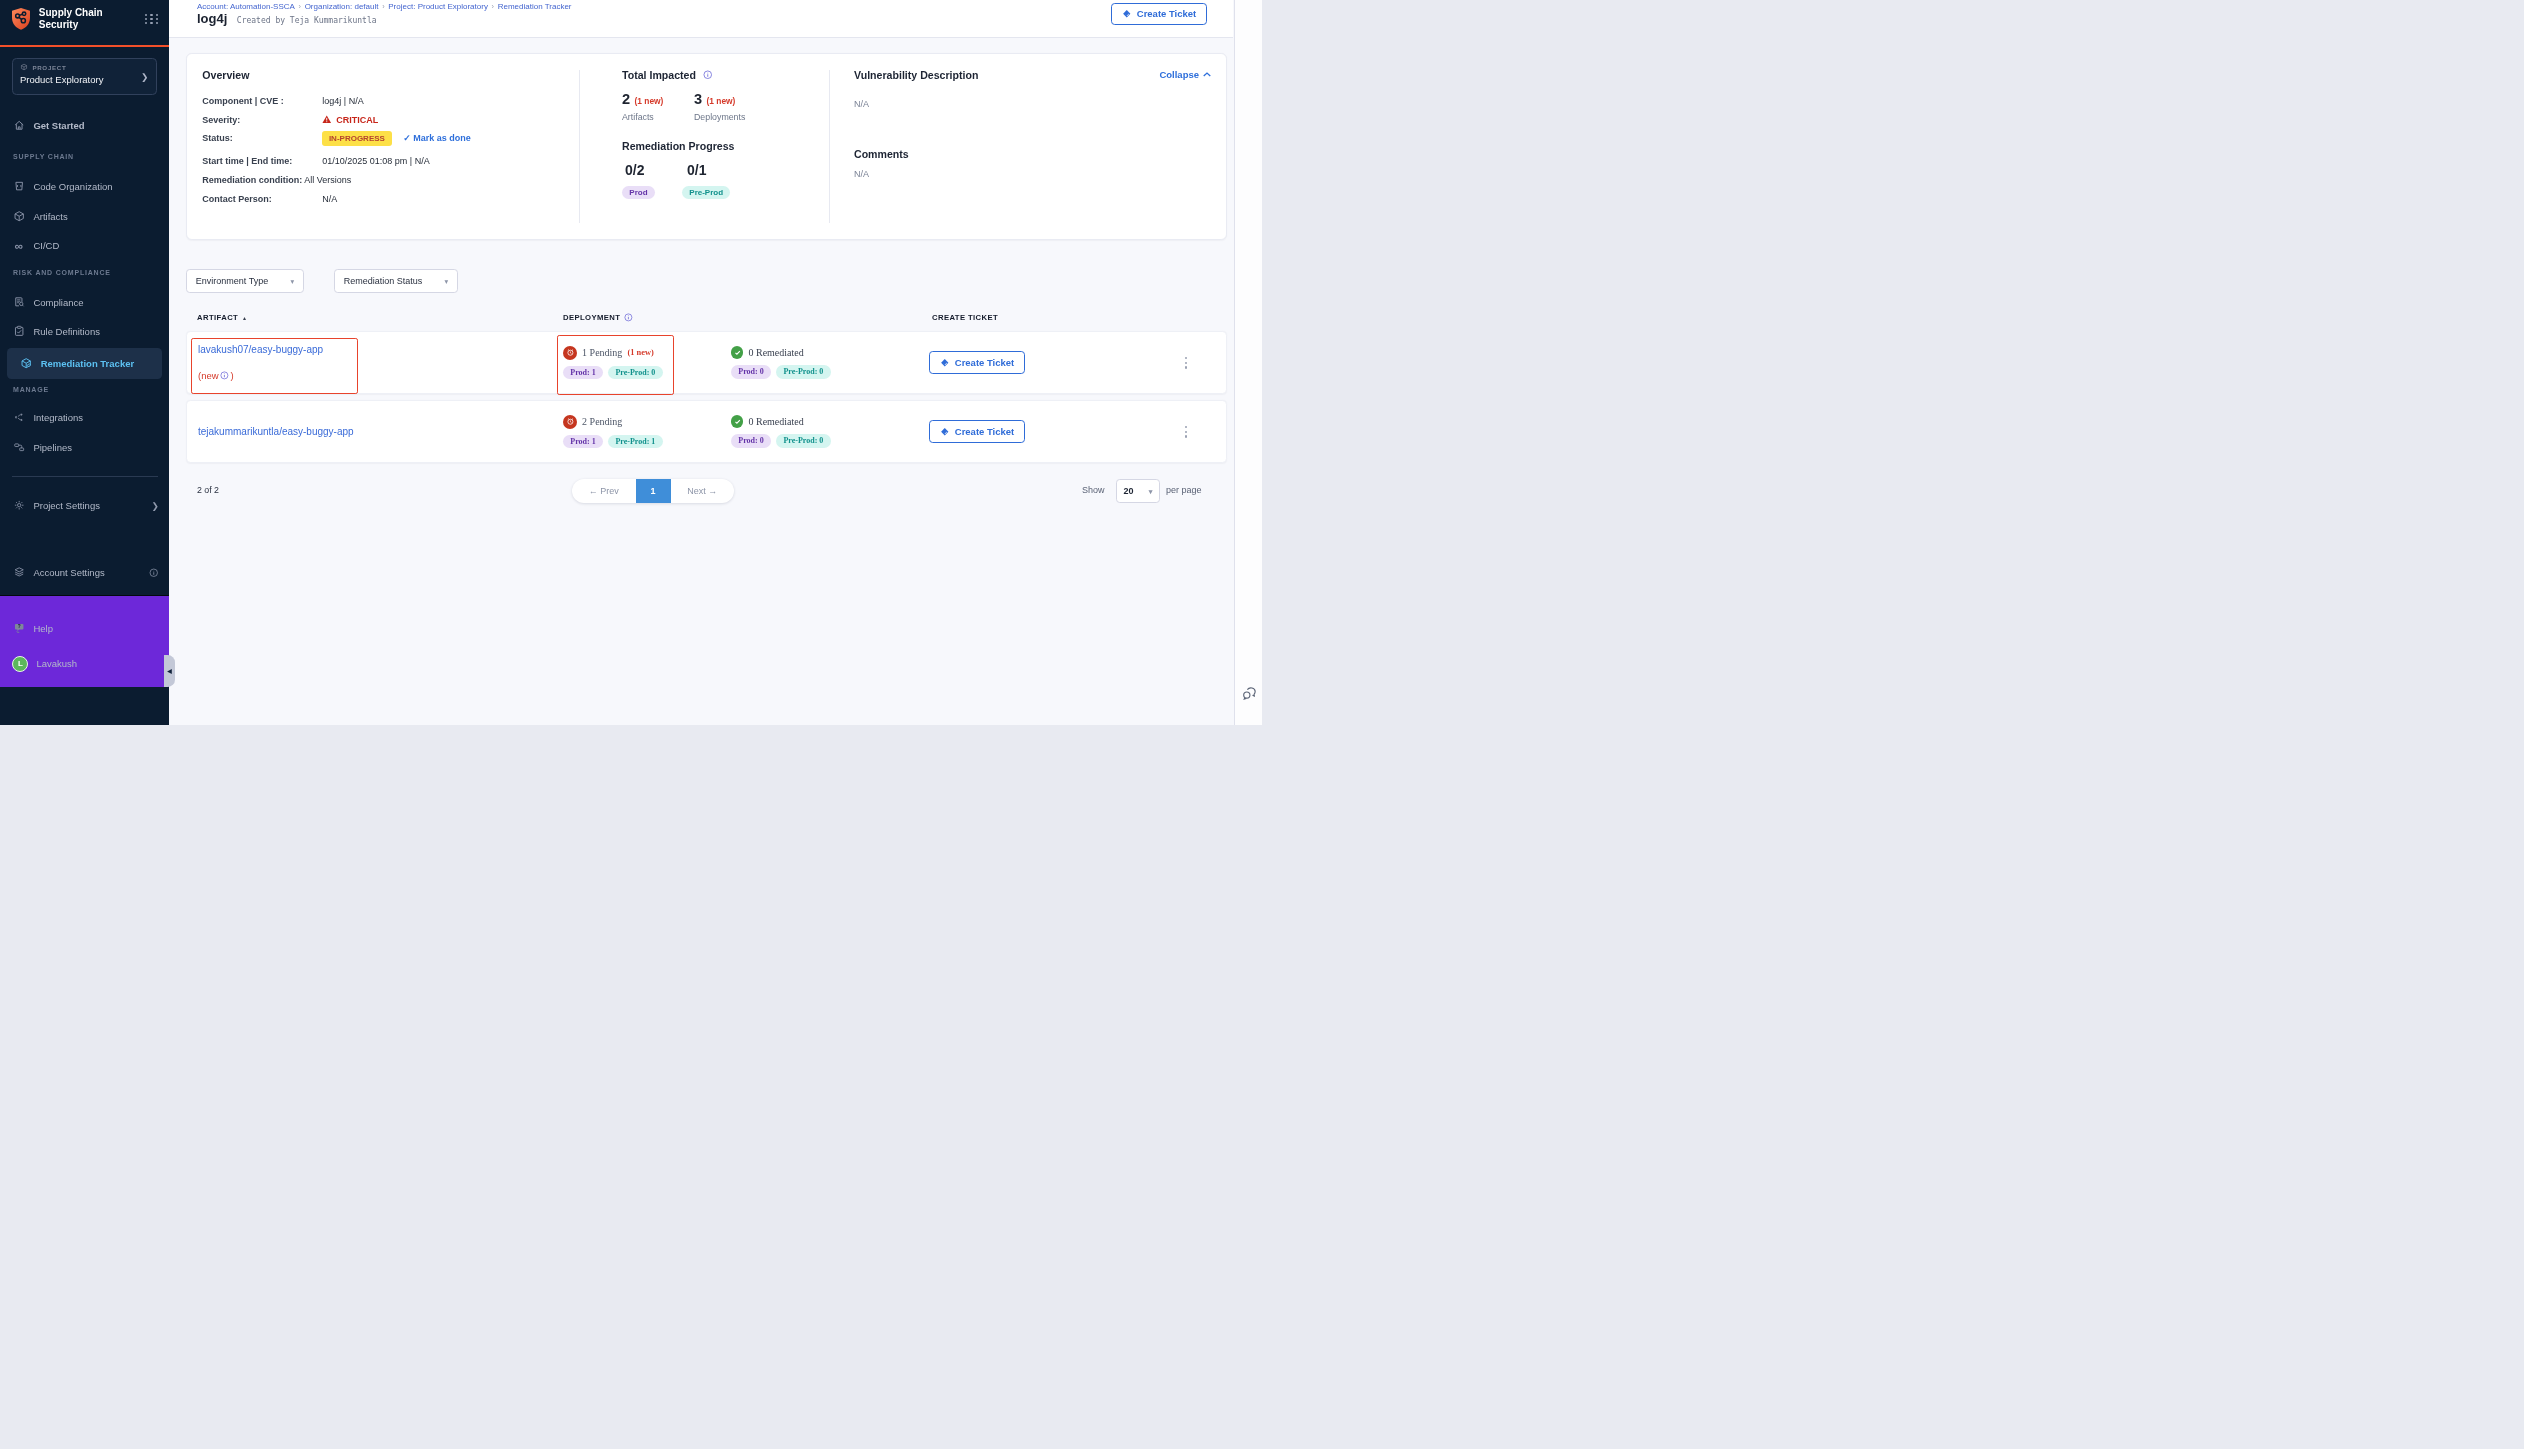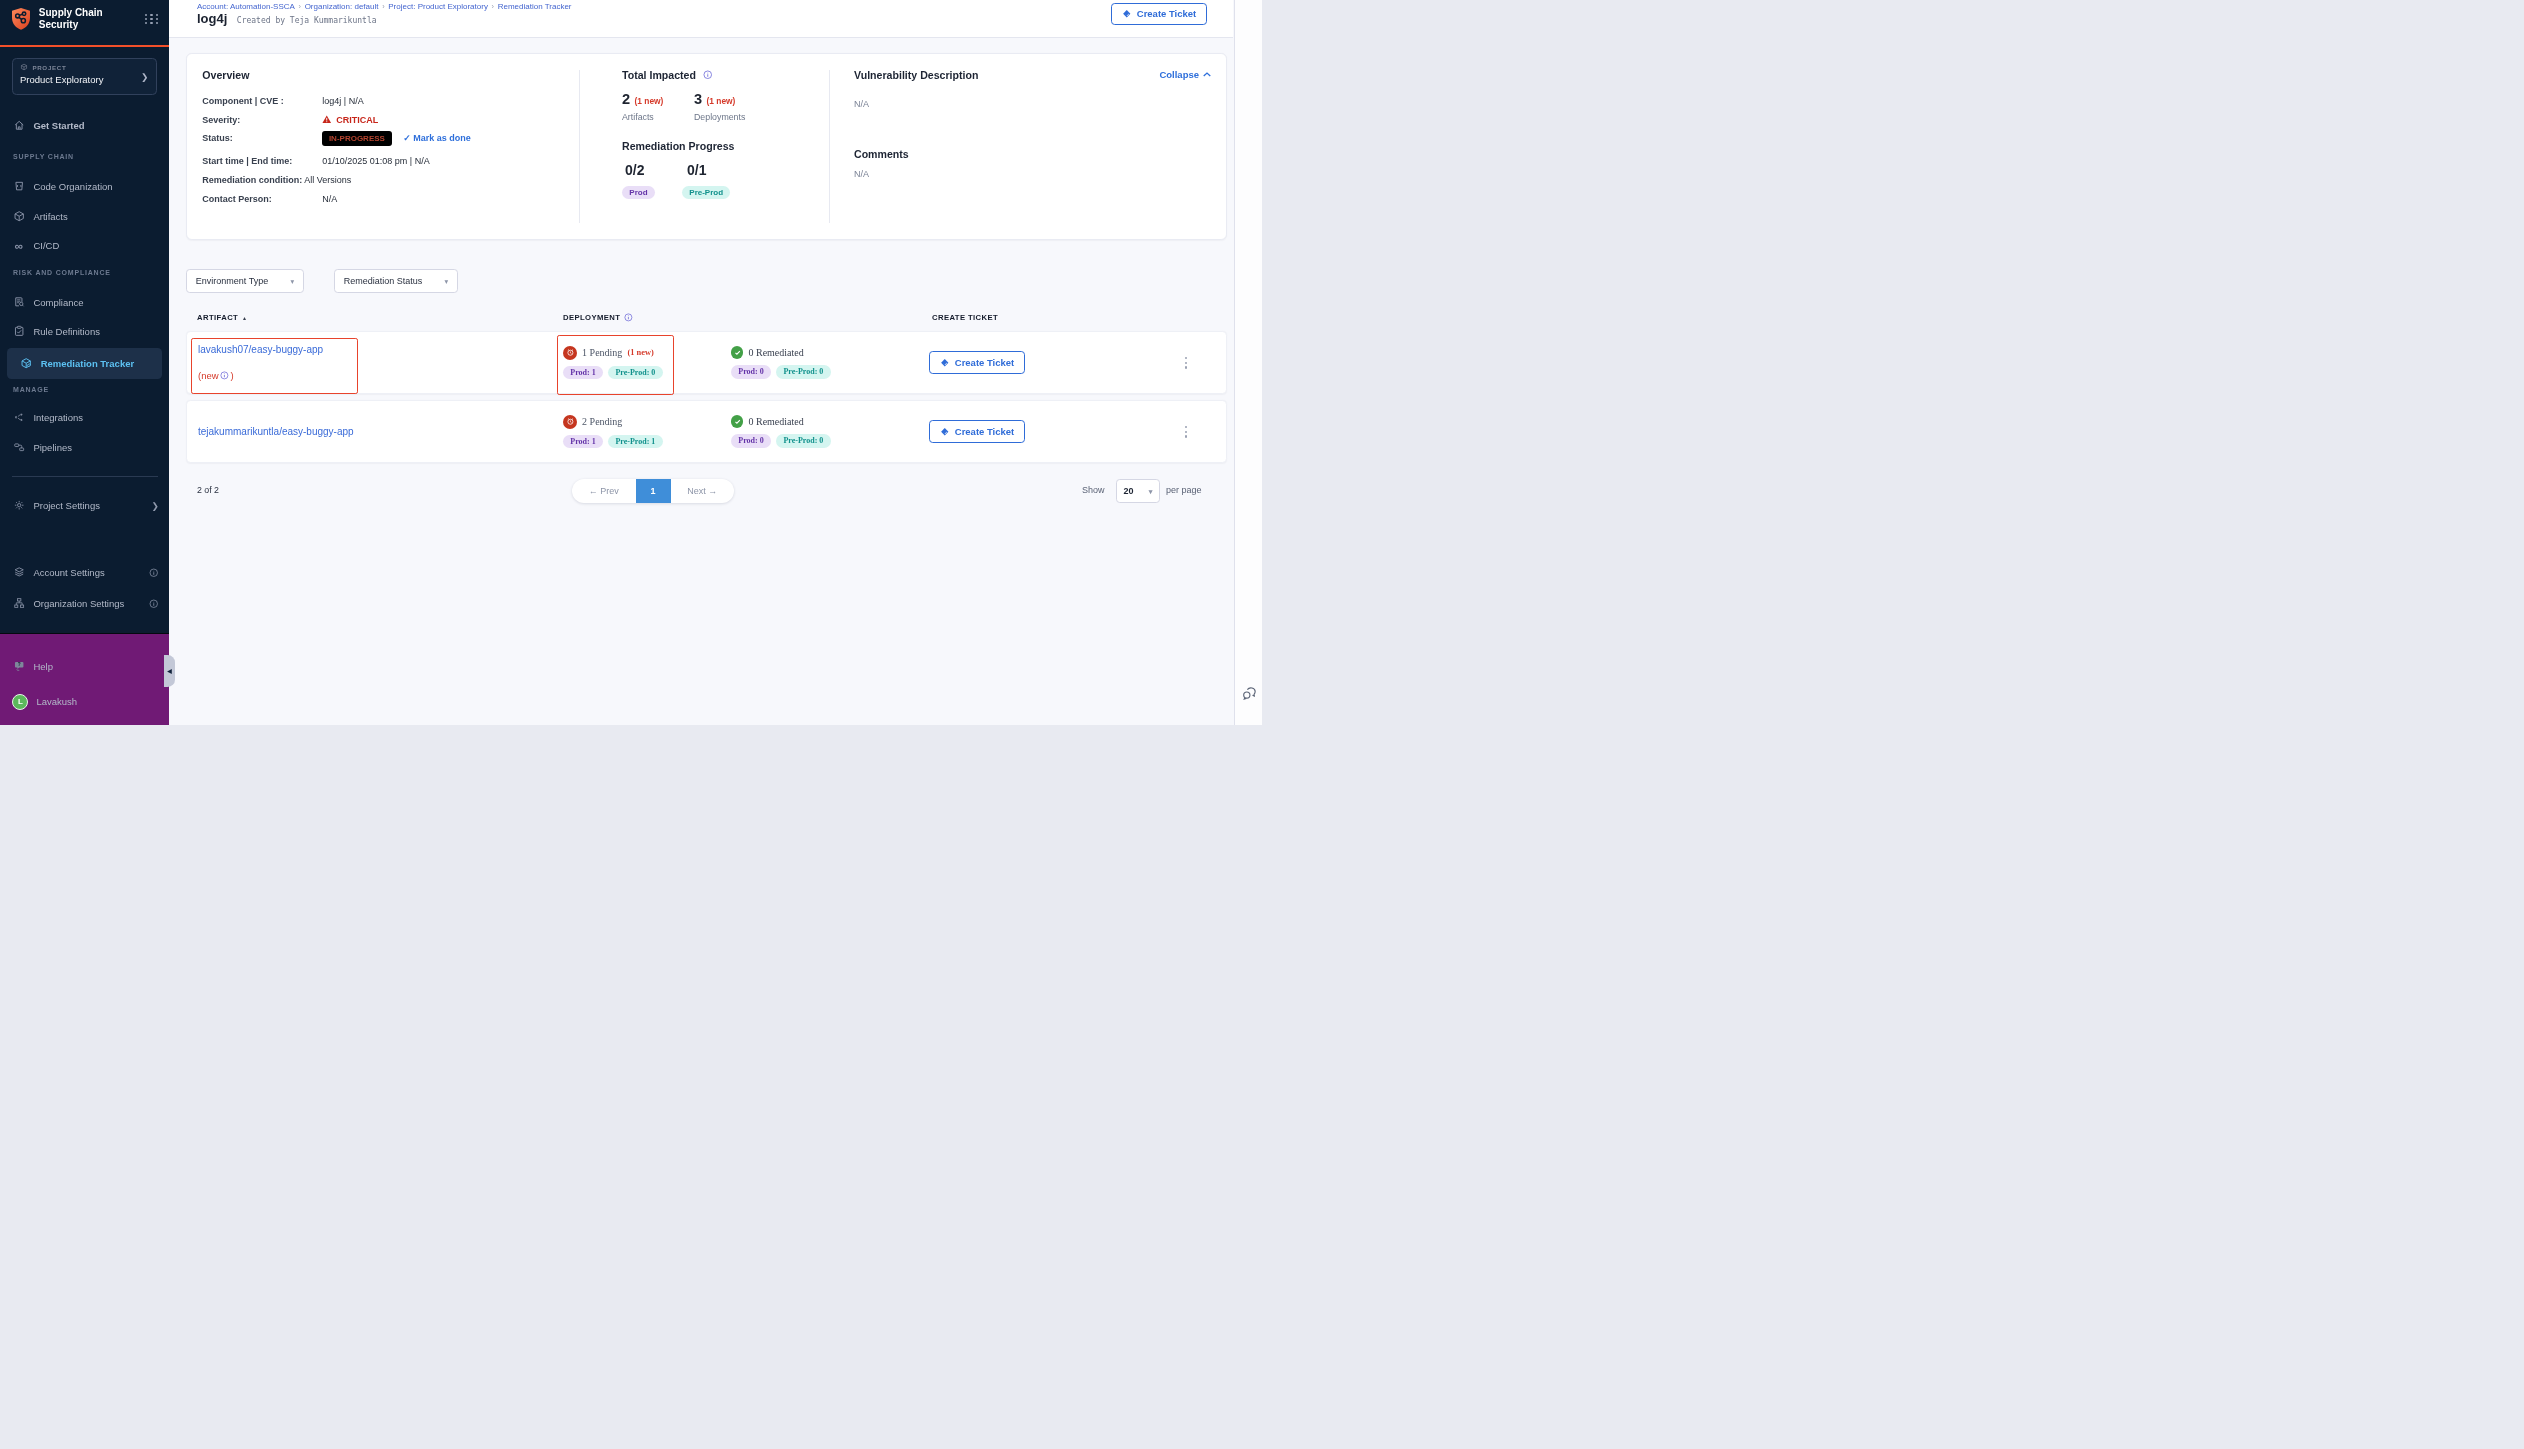--- a/index.html
+++ b/index.html
@@ -19,21 +19,21 @@
   .proj-label span{color:#7d8698;font-size:6.2px;font-weight:700;letter-spacing:0.7px;}
   .proj-name{color:#f2f4f8;font-size:9.5px;margin-top:2.2px;}
   .proj-chev{position:absolute;right:7.3px;top:13px;color:#aeb6c8;font-size:8.8px;}
   .navitem{position:absolute;left:0;width:169px;height:29px;display:flex;align-items:center;gap:8px;
      padding-left:12.4px;box-sizing:border-box;color:#b3bac9;font-size:9.5px;cursor:pointer;}
   .navitem .nicon{flex:none;display:flex;align-items:center;justify-content:center;width:13px;height:13px;}
   .navsec{position:absolute;left:13px;color:#6d7a90;font-size:7px;font-weight:700;letter-spacing:0.8px;}
   .nav-active{background:#1d3049;border-radius:4.4px;left:7.3px;width:155px;color:#5cc1f2;font-weight:600;}
   .sb-divider{position:absolute;left:11.7px;width:146px;height:0.7px;background:#2a3a52;}
   .sb-right{margin-left:auto;margin-right:10.2px;color:#9099ac;font-size:8.8px;display:flex;align-items:center;}
-  #sb-footer{position:absolute;left:0;top:633px;width:169px;height:91px;background:#701a75;border-top:1.5px solid #04090f;}
+  #sb-footer{position:absolute;left:0;top:595px;width:169px;height:91px;background:#6d28d9;border-top:1.5px solid #04090f;}
   .avatar{width:16px;height:16px;border-radius:50%;background:#5cb85c;color:#fff;font-size:8px;font-weight:700;
      display:flex;align-items:center;justify-content:center;border:1.5px solid #e9f5ea;box-sizing:border-box;}
   #collapse-handle{position:absolute;left:164px;top:655px;width:11px;height:32px;background:#c3c8d7;
      border-radius:0 7.3px 7.3px 0;z-index:6;display:flex;align-items:center;justify-content:center;cursor:pointer;}
   #collapse-handle b{color:#10213a;font-size:5.8px;}
   
   #rightrail{position:absolute;left:1234px;top:0;width:28.5px;height:725px;background:#fdfdfe;border-left:0.7px solid #dfe1ec;}
   
   #mainheader{position:absolute;left:169px;top:0;width:1064px;height:37px;background:#fff;border-bottom:0.7px solid #e4e6ef;}
   .crumb{color:#4465cf;font-size:8px;cursor:pointer;}
@@ -42,21 +42,21 @@
   #created-by{font-family:"DejaVu Sans Mono",monospace;font-size:8px;color:#6c7487;}
   .btn-outline{display:inline-flex;align-items:center;gap:5.1px;background:#fff;border:1.1px solid #2f6cd8;
      border-radius:3.7px;color:#2f6cd8;font-weight:700;font-size:9.5px;padding:0 10.2px;height:22px;cursor:pointer;box-sizing:border-box;}
   
   .card{position:absolute;background:#fff;border:0.7px solid #e9ebf3;border-radius:5.8px;box-shadow:0 0.7px 1.5px rgba(20,30,60,.04);}
   .vline{position:absolute;top:16px;bottom:16px;width:0.7px;background:#e7e9f1;}
   .h-card{font-size:10.6px;font-weight:700;color:#1d2433;}
   .ov-row{position:absolute;display:flex;font-size:9px;}
   .ov-label{width:120px;font-weight:700;color:#39414f;}
   .ov-val{color:#272e3a;}
-  .badge-status{background:#000000;color:#b4432e;font-weight:700;font-size:8px;padding:2.9px 6.6px;border-radius:2.9px;}
+  .badge-status{background:#fde047;color:#b4432e;font-weight:700;font-size:8px;padding:2.9px 6.6px;border-radius:2.9px;}
   .link{color:#2e6fdb;font-weight:700;cursor:pointer;}
   .bignum{font-size:14.6px;font-weight:700;color:#1e2430;}
   .smnew{font-size:8.4px;font-weight:700;color:#d53a2a;}
   .graylbl{font-size:8.8px;color:#6d7689;}
   .badge-prod{background:#e9def7;color:#6434a8;font-size:8px;font-weight:700;padding:2.2px 7.3px;border-radius:7.3px;}
   .badge-preprod{background:#d4f5f0;color:#11918c;font-size:8px;font-weight:700;padding:2.2px 7.3px;border-radius:7.3px;}
   .na{color:#7b8396;font-size:9px;}
   
   .filterbtn{display:inline-flex;align-items:center;justify-content:space-between;background:#fff;
      border:0.7px solid #d5d7e4;border-radius:3.7px;height:24px;padding:0 8.8px;font-size:9px;color:#2a3140;

